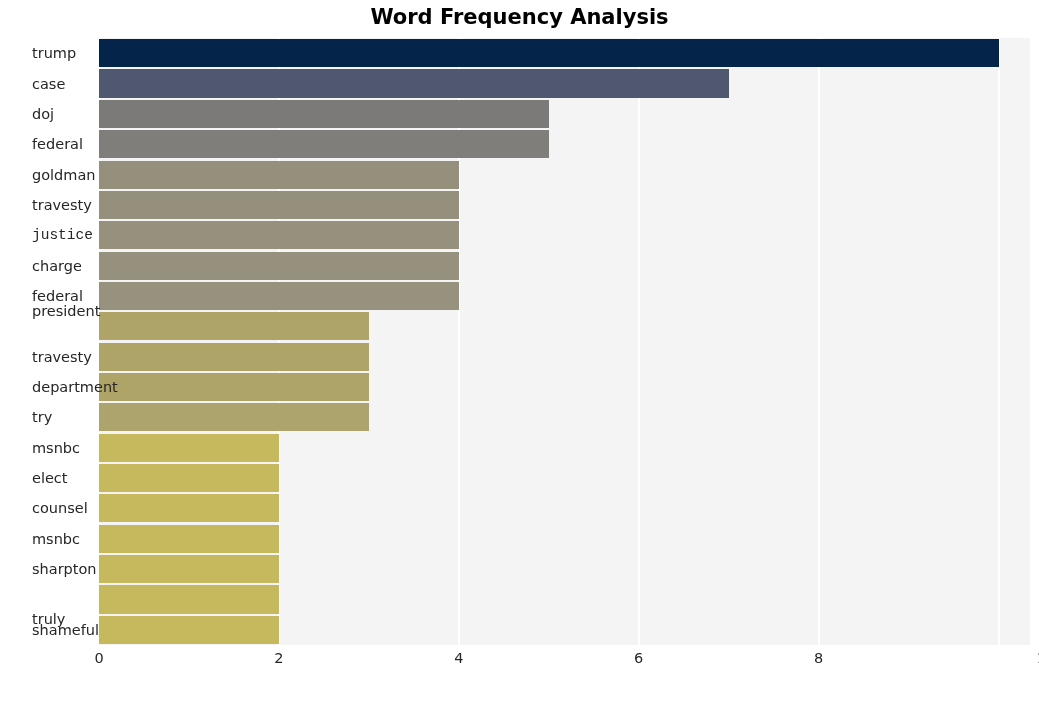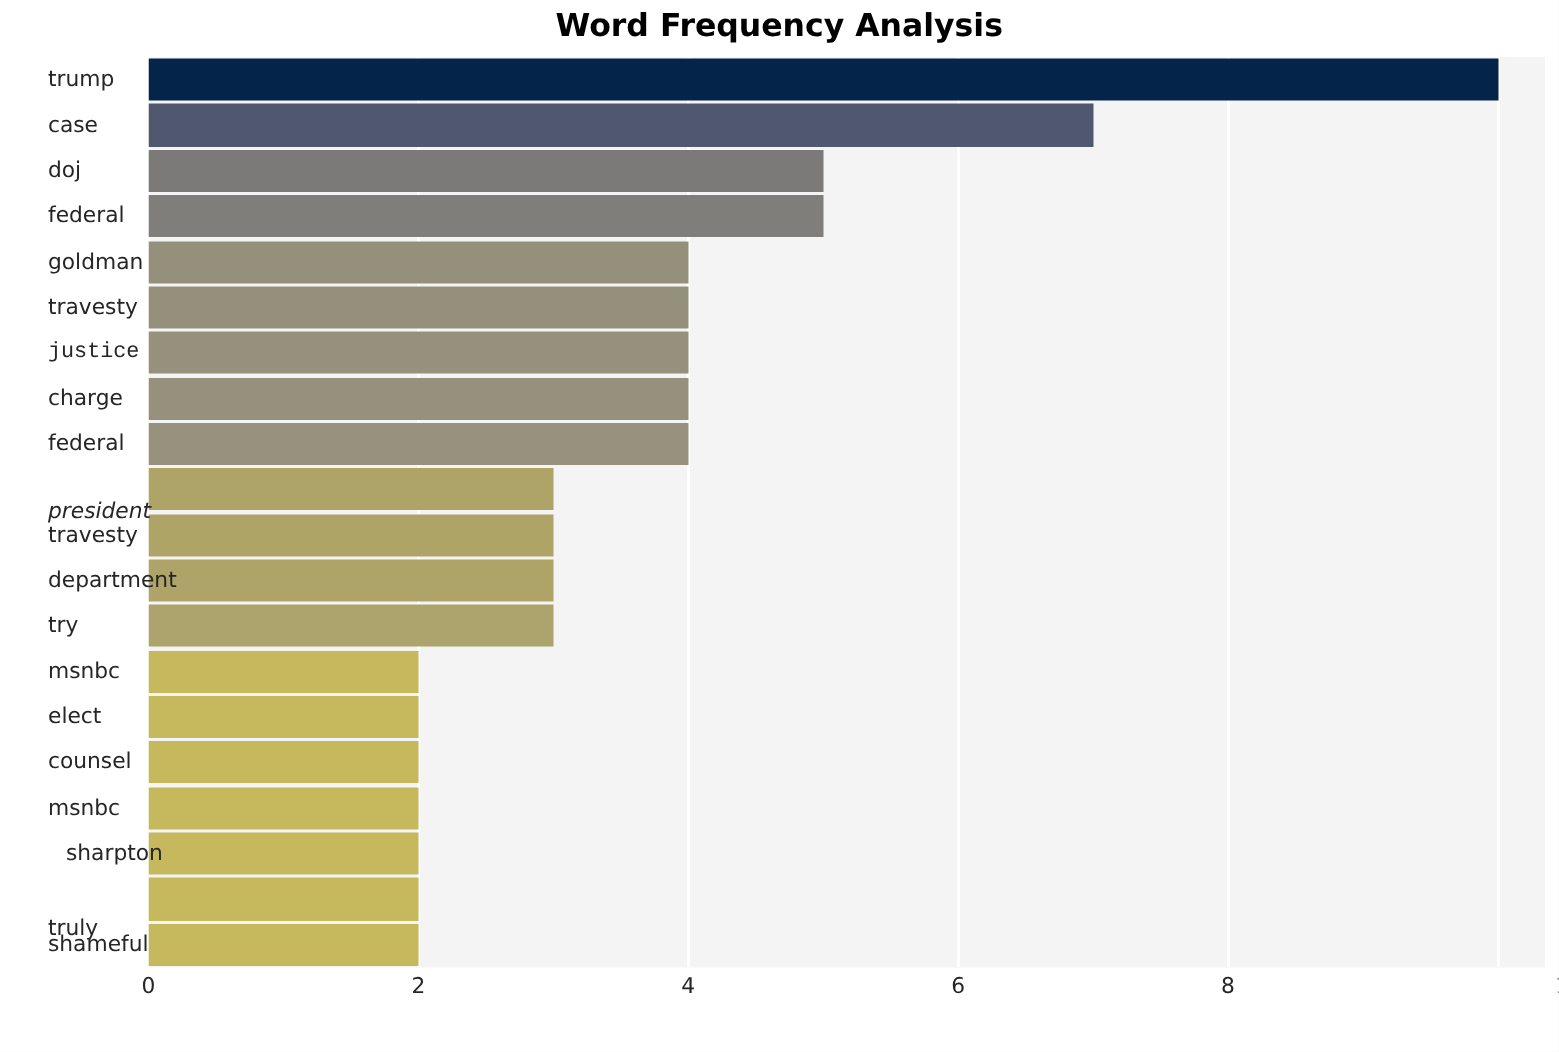--- a/index.html
+++ b/index.html
@@ -176,29 +176,29 @@
   <div id="ylabels">
       <div class="ytick" style="top: 15.175px;">trump</div>
       <div class="ytick" style="top: 45.525px;">case</div>
       <div class="ytick" style="top: 75.875px;">doj</div>
       <div class="ytick" style="top: 106.225px;">federal</div>
       <div class="ytick" style="top: 136.575px;">goldman</div>
       <div class="ytick" style="top: 166.925px;">travesty</div>
       <div class="ytick" style="top: 197.275px; font-family: Liberation Mono, monospace;">justice</div>
       <div class="ytick" style="top: 227.625px;">charge</div>
       <div class="ytick" style="top: 257.975px;">federal</div>
-      <div class="ytick" style="top: 303px; font-style: italic;">president</div>
+      <div class="ytick" style="top: 273px;">president</div>
       <div class="ytick" style="top: 318.675px;">travesty</div>
       <div class="ytick" style="top: 349.025px;">department</div>
       <div class="ytick" style="top: 379.375px;">try</div>
       <div class="ytick" style="top: 409.725px;">msnbc</div>
       <div class="ytick" style="top: 440.075px;">elect</div>
       <div class="ytick" style="top: 470.425px;">counsel</div>
       <div class="ytick" style="top: 500.775px;">msnbc</div>
-      <div class="ytick" style="top: 531.125px; margin-left: 12px;">sharpton</div>
+      <div class="ytick" style="top: 531.125px;">sharpton</div>
       <div class="ytick" style="top: 581px;">truly</div>
       <div class="ytick" style="top: 591.825px;">shameful</div>
     </div>
   <div id="xticks">
       <div class="xtick" style="left: 99px;">0</div>
       <div class="xtick" style="left: 278.903px;">2</div>
       <div class="xtick" style="left: 458.807px;">4</div>
       <div class="xtick" style="left: 638.71px;">6</div>
       <div class="xtick" style="left: 818.614px;">8</div>
       <div class="xtick" style="left: 1046px;">10</div>

